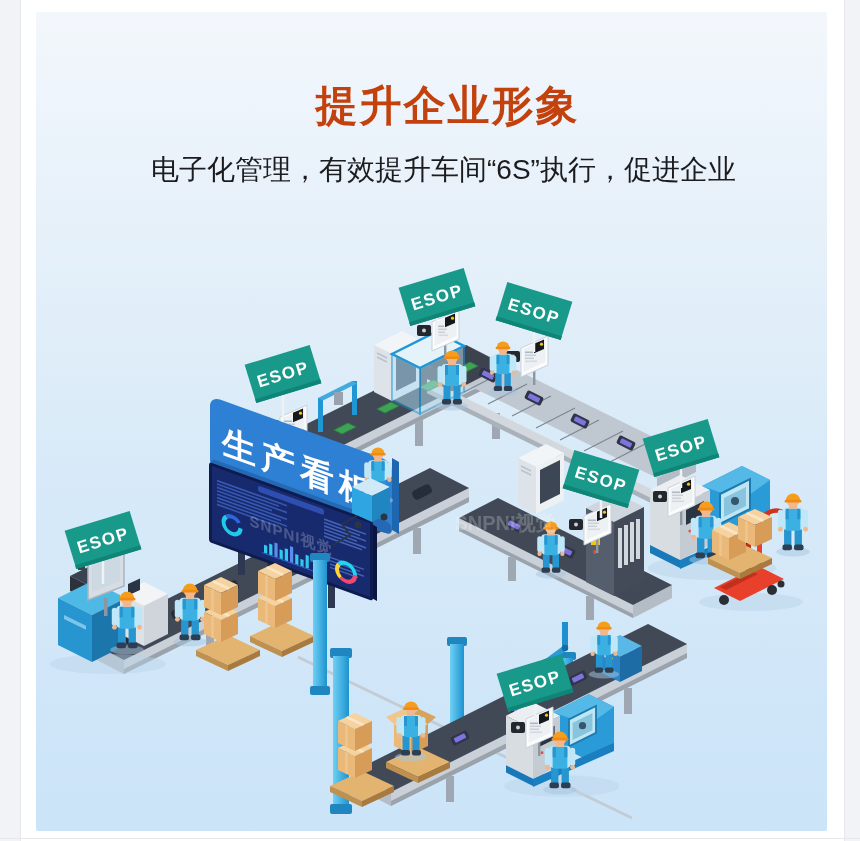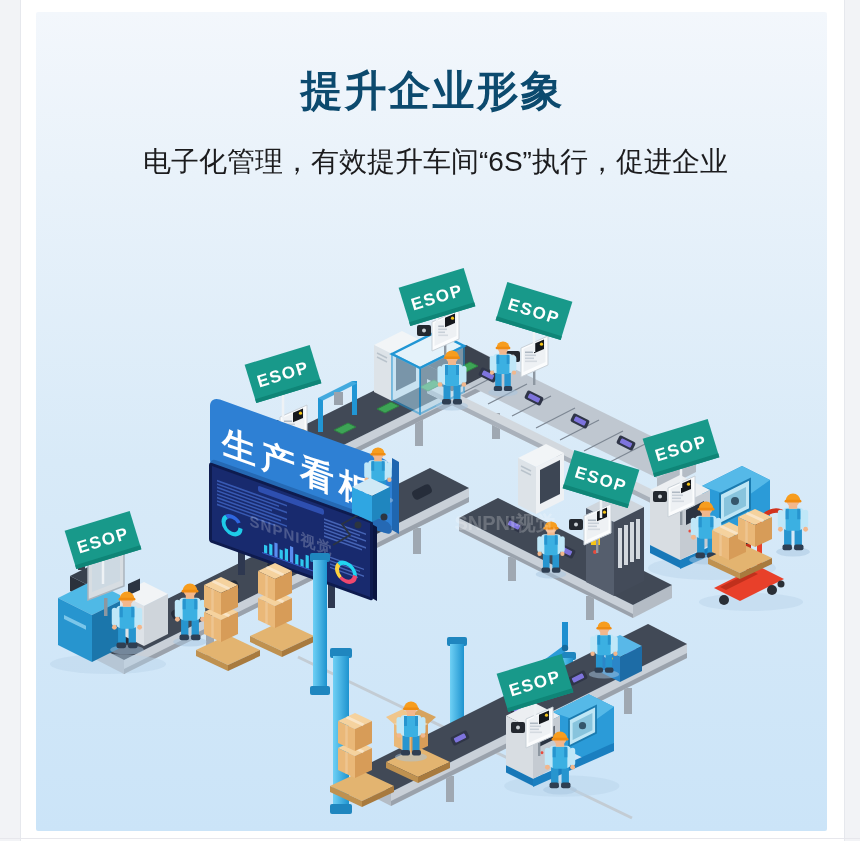--- a/index.html
+++ b/index.html
@@ -10,25 +10,25 @@
   .side-strip{position:absolute;top:0;bottom:0;width:20px;background:#f2f3f6;}
   .side-strip.left{left:0;border-right:1px solid #e6e8ed;}
   .side-strip.right{right:0;width:15px;border-left:1px solid #e6e8ed;}
   .bottom-rule{position:absolute;left:0;right:0;top:838px;height:1px;background:#e7e7ec;}
   .panel{
     position:absolute;left:36px;top:12px;width:791px;height:819px;border-radius:2px;
     background:linear-gradient(180deg,#f3f7fc 0%,#e9f2fa 20%,#d8eaf8 55%,#cbe4f8 100%);
   }
   .title{
     position:absolute;left:36px;width:791px;top:62px;text-align:center;
-    font-size:42px;font-weight:800;color:#0c4a6e;letter-spacing:2px;margin:1px;
+    font-size:42px;font-weight:800;color:#c2410c;letter-spacing:2px;margin:16px;
   }
   .subtitle{
     position:absolute;left:96px;width:671px;top:136px;text-align:center;
-    font-size:28px;font-weight:500;color:#1c1c1e;line-height:44px;margin:4px;
+    font-size:28px;font-weight:500;color:#1c1c1e;line-height:44px;margin:12px;
   }
   svg{position:absolute;left:0;top:0;}
   .esop-text{font-size:17px;font-weight:700;fill:#ffffff;letter-spacing:1.5px;}
   .board-text{font-size:34px;font-weight:800;fill:#ffffff;letter-spacing:5px;}
   .wm{fill:#ffffff;opacity:.22;font-weight:700;}
 </style>
 </head>
 <body>
 
 <div class="side-strip left"></div>

